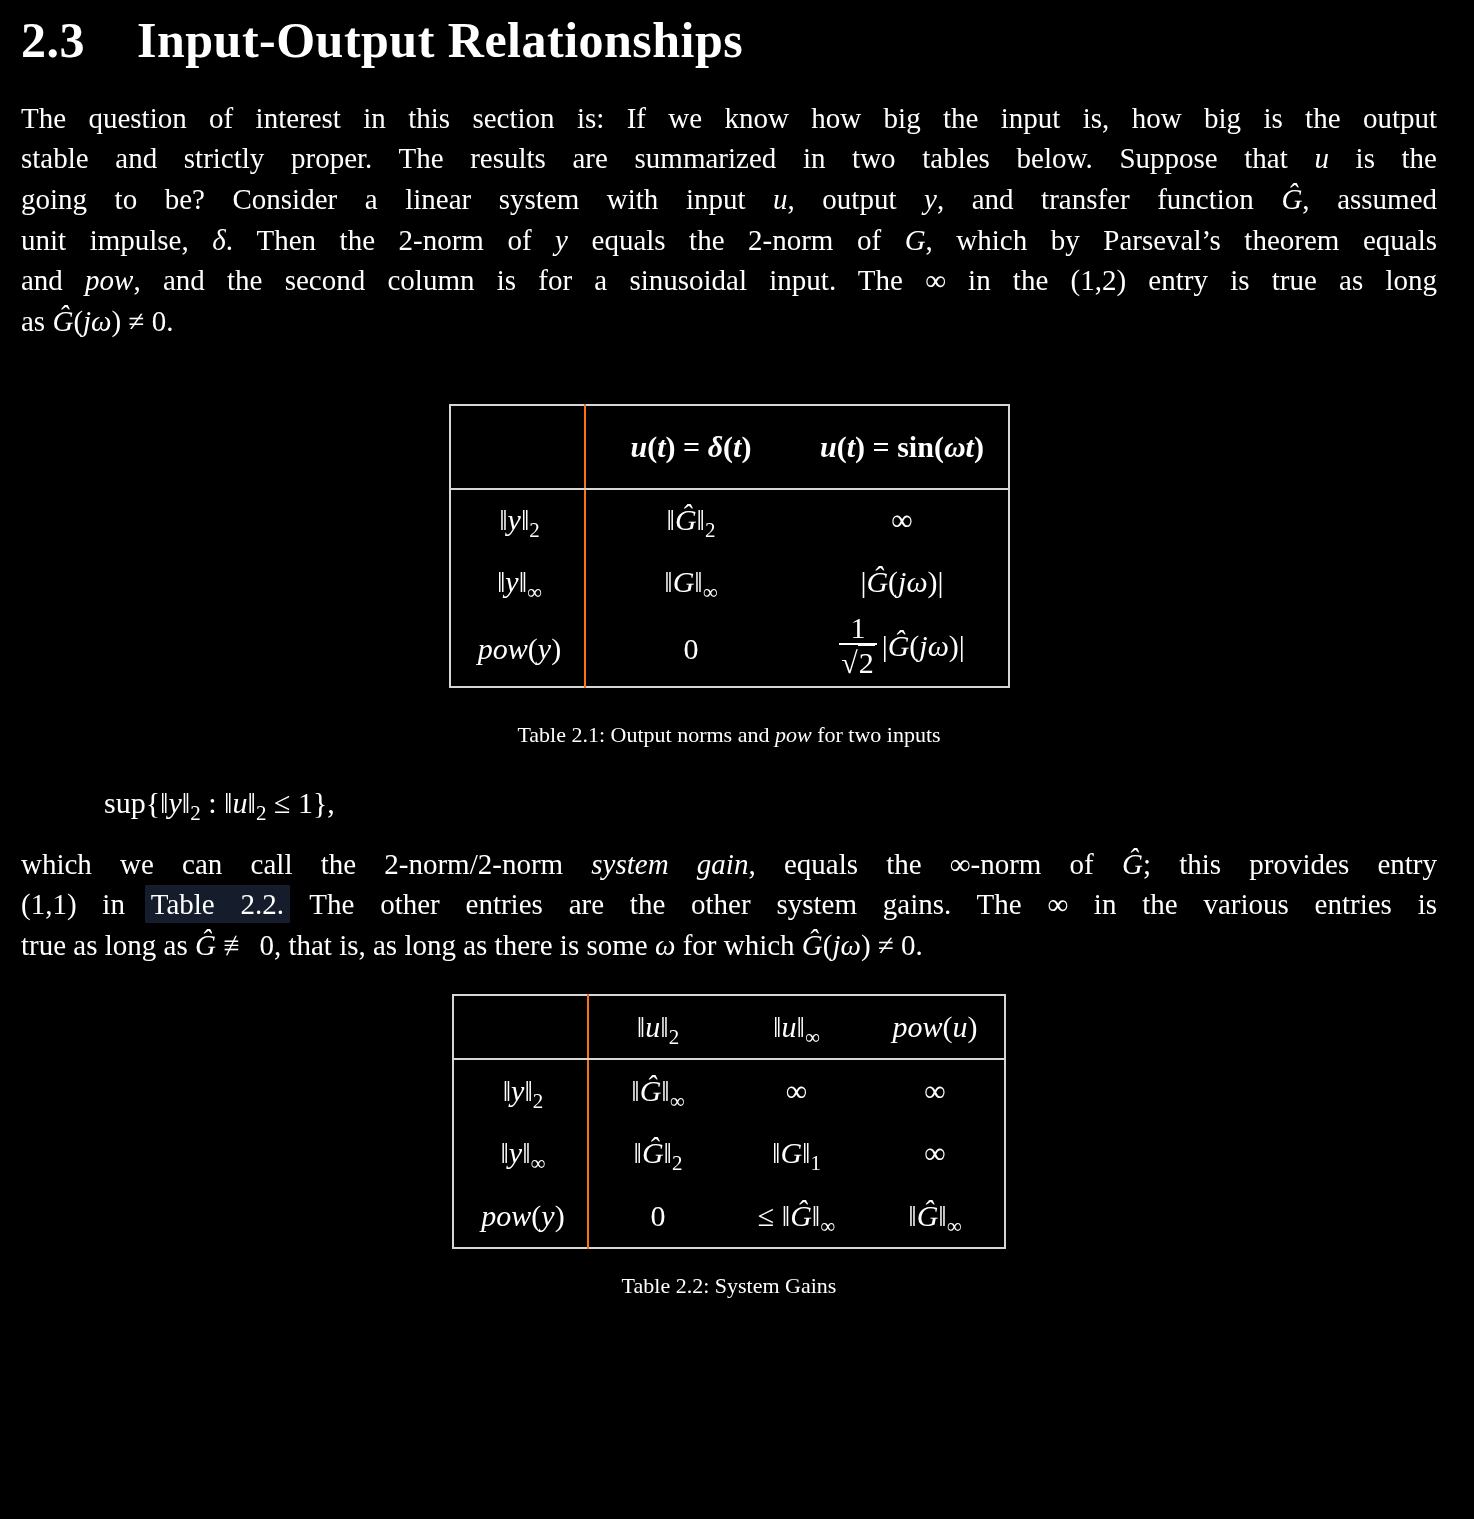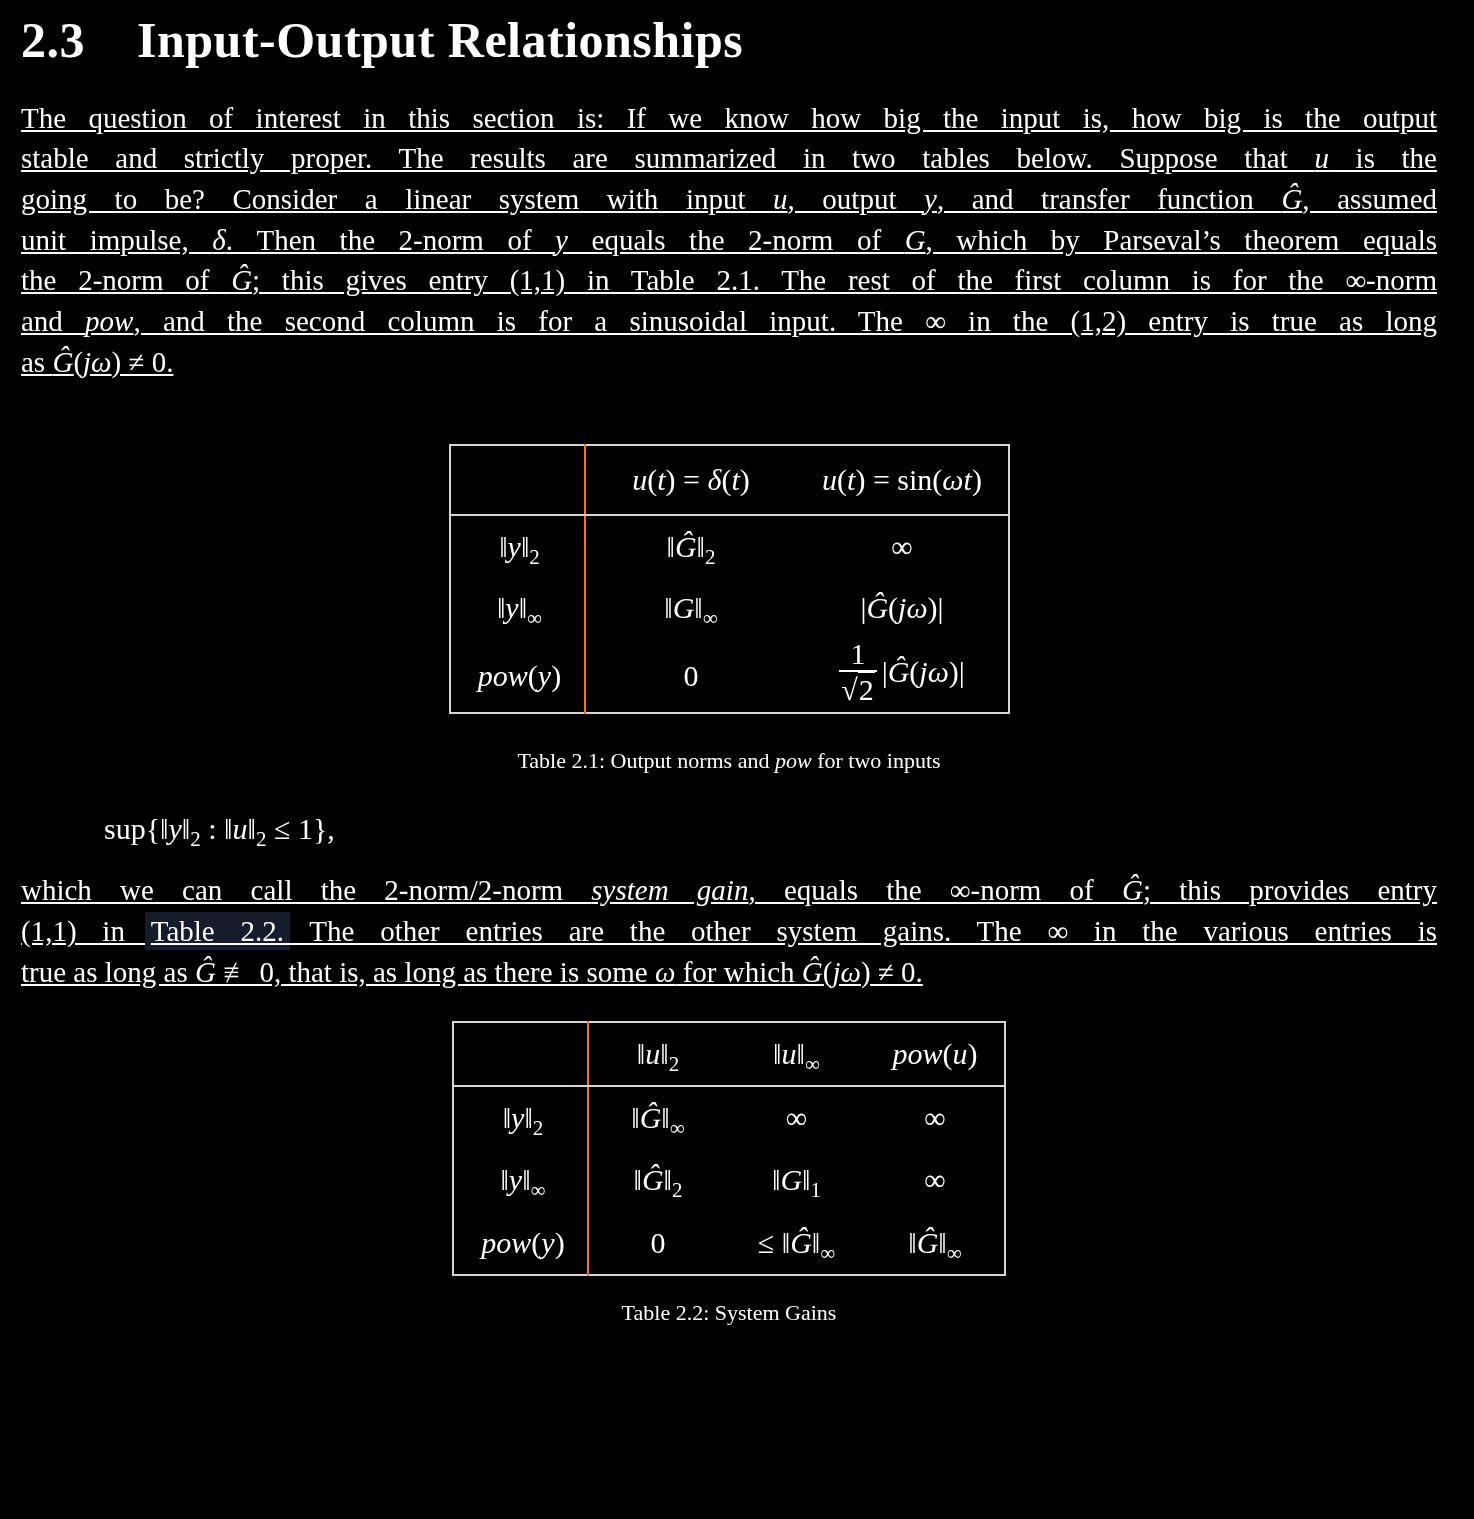--- a/index.html
+++ b/index.html
@@ -11,21 +11,21 @@
   }
   .page { padding: 12px 37px 0 21px; }
 
   h1.heading {
     font-size: 50px; font-weight: bold; line-height: 1.15;
     margin: 0 0 28px 0; letter-spacing: 0.5px;
   }
   h1.heading .num { margin-right: 52px; }
 
   .para { font-size: 29px; line-height: 40.7px; }
-  .pline { text-align: justify; text-align-last: justify; text-decoration: underline; }
+  .pline { text-align: justify; text-align-last: justify; }
   .pline.last { text-align-last: left; }
   .pline.indent { text-indent: 54px; }
   .para.p2 { margin-top: 36px; }
   .para.p3 { margin-top: 24px; }
 
   .eq { font-size: 30px; margin: 38px 0 0 83px; }
 
   i { font-style: italic; }
   sub { font-size: 0.7em; line-height: 0; }
 
@@ -42,21 +42,21 @@
     font-size: 30px;
   }
   .mtable td { text-align: center; vertical-align: middle; padding: 0 10px; }
   .mtable td.lab {
     text-align: center; padding-left: 15px;
     border-right: 2px solid #f97316;
   }
   .mtable tr.hrow td { border-bottom: 2px solid #d6d6d6; }
   .t1 td.lab { width: 135px; }
   .t1 td.c  { width: 212px; }
-  .t1 tr.hrow { height: 70px; }
+  .t1 tr.hrow { height: 84px; font-weight: bold; }
   .t1 tr.r    { height: 62px; }
   .t1 tr.powrow { height: 74px; }
   .t2 { margin-top: 28px; }
   .t2 td.lab { width: 135px; }
   .t2 td.c  { width: 139px; }
   .t2 tr.hrow { height: 64px; }
   .t2 tr.r    { height: 63px; }
 
   .caption { text-align: center; font-size: 22px; margin-top: 34px; }
   .caption.c2 { margin-top: 24px; }
@@ -74,21 +74,20 @@
 
 <div class="page">
 
   <h1 class="heading"><span class="num">2.3</span><span>Input-Output Relationships</span></h1>
 
   <div class="para p1">
     <div class="pline">The question of interest in this section is: If we know how big the input is, how big is the output</div>
     <div class="pline">stable and strictly proper. The results are summarized in two tables below. Suppose that <i>u</i> is the</div>
     <div class="pline">going to be? Consider a linear system with input <i>u</i>, output <i>y</i>, and transfer function <i>Ĝ</i>, assumed</div>
     <div class="pline">unit impulse, <i>δ</i>. Then the 2-norm of <i>y</i> equals the 2-norm of <i>G</i>, which by Parseval’s theorem equals</div>
-    <div class="pline">the 2-norm of <i>Ĝ</i>; this gives entry (1,1) in Table 2.1. The rest of the first column is for the ∞-norm</div>
     <div class="pline">and <i>pow</i>, and the second column is for a sinusoidal input. The ∞ in the (1,2) entry is true as long</div>
     <div class="pline last">as <i>Ĝ</i>(<i>jω</i>) ≠ 0.</div>
   </div>
 
   <table class="mtable t1">
     <tbody>
         <tr class="hrow">
       <td class="lab"></td>
       <td class="c"><i>u</i>(<i>t</i>) = <i>δ</i>(<i>t</i>)</td>
       <td class="c"><i>u</i>(<i>t</i>) = sin(<i>ωt</i>)</td>

